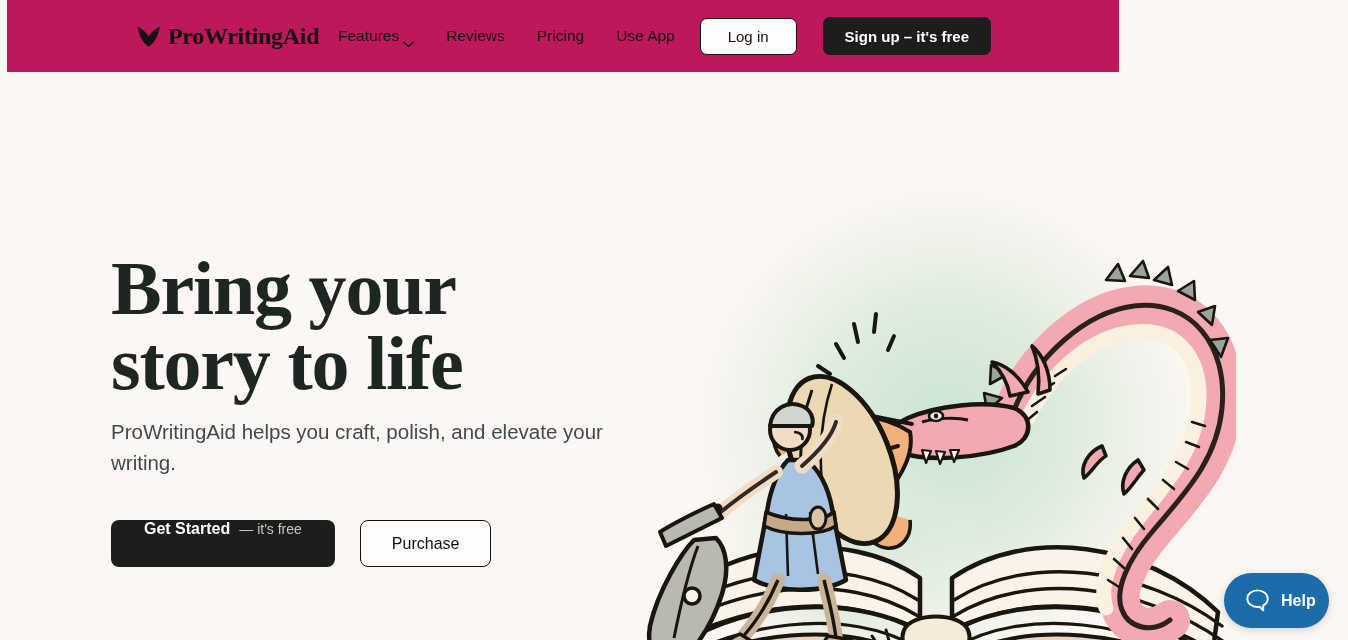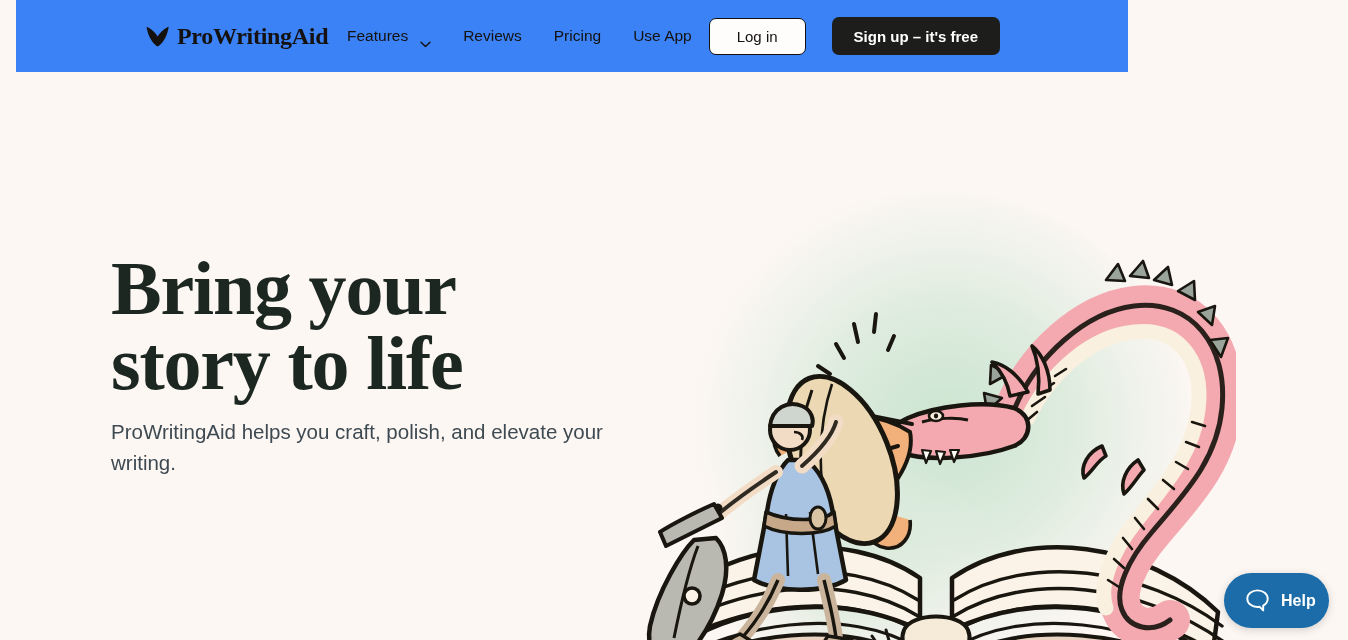--- a/index.html
+++ b/index.html
@@ -6,40 +6,40 @@
   html, body {
     width:1348px; height:640px;
     overflow:hidden;
     background:#fdf7f3;
     font-family:"Liberation Sans", sans-serif;
     -webkit-font-smoothing:antialiased;
   }
 
   
   #header{
-    position:absolute; top:0; left:16px; width:1112px; height:72px;
-    background:#3b82f6;
+    position:absolute; top:0; left:7px; width:1112px; height:72px;
+    background:#be185d;
     display:flex; align-items:center;
   }
   #logo{
     position:absolute; left:130px; top:50%; transform:translateY(-50%);
     display:flex; align-items:center; gap:7px; cursor:pointer;
   }
   #logo .mark{ display:block; width:24px; height:21px; }
   #logo .word{
     font-family:"Liberation Serif", serif;
     font-size:24px; font-weight:700; color:#14110f;
     letter-spacing:-0.3px; line-height:1;
   }
   #mainnav{
     position:absolute; left:315px; top:50%; transform:translateY(-50%);
     display:flex; align-items:center; gap:0px;
   }
   .navitem{
-    display:flex; align-items:center; gap:12px;
+    display:flex; align-items:center; gap:4px;
     padding:6px 16px;
     font-size:15.5px; color:#14110f; font-weight:400;
     cursor:pointer; white-space:nowrap;
   }
   .navitem .chev{ display:block; width:11px; height:7px; margin-top:2px; }
   #headeractions{
     position:absolute; right:128px; top:50%; transform:translateY(-50%);
     display:flex; align-items:center; gap:26px;
   }
   #btn-login{
@@ -169,20 +169,27 @@
 
 </div>
 
 <div id="hero">
 
   <div id="hero-copy">
     <h1 id="headline">Bring your
 story to life</h1>
     <p id="subhead">ProWritingAid helps you craft, polish, and elevate your writing.</p>
 
+    <div id="cta-row">
+      <button id="btn-getstarted">
+        <span class="g-main">Get Started</span>
+        <span class="g-sub">— it's free</span>
+      </button>
+      <button id="btn-purchase">Purchase</button>
+    </div>
   </div>
 
   <div id="illustration">
     <svg viewBox="0 0 600 552" xmlns="http://www.w3.org/2000/svg">
       <defs>
         <radialGradient id="wash" cx="52%" cy="48%" r="54%">
           <stop offset="0%" stop-color="#b7ddc2" stop-opacity=".72"></stop>
           <stop offset="45%" stop-color="#c9e4d0" stop-opacity=".60"></stop>
           <stop offset="78%" stop-color="#dcecdf" stop-opacity=".30"></stop>
           <stop offset="100%" stop-color="#fdf7f3" stop-opacity="0"></stop>

